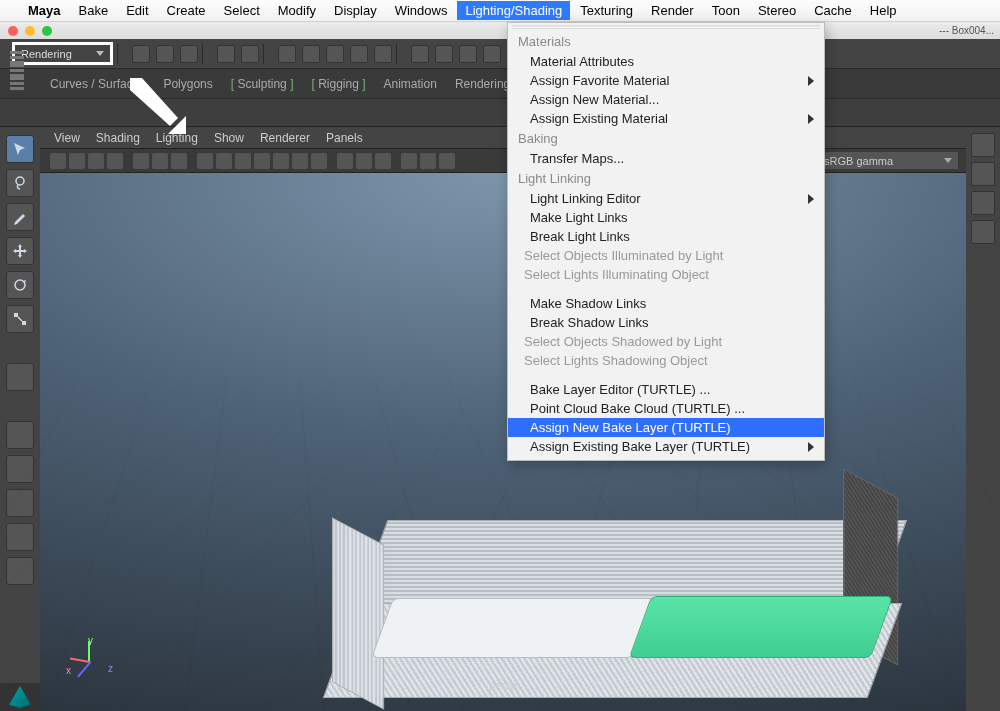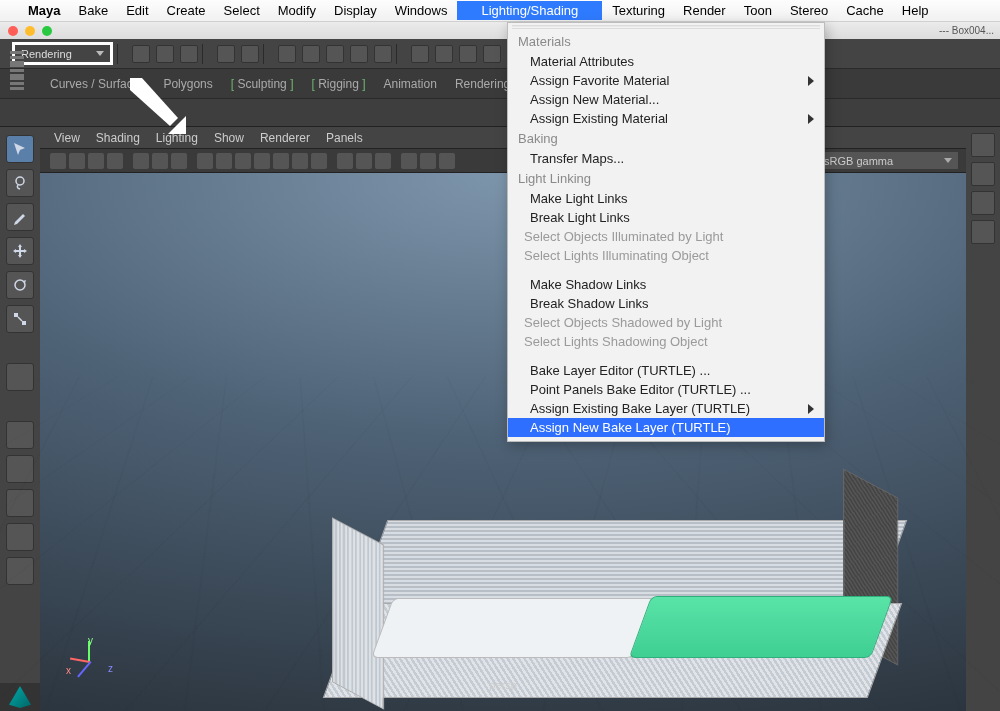--- a/index.html
+++ b/index.html
@@ -3,21 +3,21 @@
 <meta charset="utf-8">
 <style>
   * { margin: 0; padding: 0; box-sizing: border-box; font-family: -apple-system, "Helvetica Neue", Arial, sans-serif; }
   body { width: 1000px; height: 711px; overflow: hidden; background: #444; position: relative; }
 
   
   .mac-menubar { height: 22px; background: linear-gradient(#fdfdfd,#f1f1f1); display: flex; align-items: center; padding: 0 10px; font-size: 13px; gap: 18px; border-bottom: 1px solid #d0d0d0; position: relative; z-index: 20; }
   .mac-menubar .apple { font-size: 15px; }
   .mac-menubar .app-name { font-weight: 600; }
   .mac-menubar .m-item { cursor: default; white-space: nowrap; }
-  .mac-menubar .m-item.highlight { background: #2f7bff; color: #fff; padding: 2px 24px; margin: -2px -8px; border-radius: 0; }
+  .mac-menubar .m-item.highlight { background: #2f7bff; color: #fff; padding: 2px 8px; margin: -2px -8px; border-radius: 0; }
 
   
   .titlebar { height: 17px; background: linear-gradient(#ebebeb,#dcdcdc); display: flex; align-items: center; padding-left: 8px; gap: 7px; font-size: 10px; color: #555; }
   .tl { width: 10px; height: 10px; border-radius: 50%; }
   .tl.red { background: #ff5f57; } .tl.yel { background: #ffbd2e; } .tl.grn { background: #28c940; }
   .titlebar .title { margin-left: auto; margin-right: 6px; }
 
   
   .chrome { background: #444; color: #ccc; }
   .shelf-row { height: 30px; display: flex; align-items: center; border-bottom: 1px solid #2a2a2a; }
@@ -335,20 +335,24 @@
       <span class="arrow"></span>
     </div>
 
   <div class="dd-sec">Baking</div>
   <div class="dd-item">
       <span class="sub">Transfer Maps...</span>
     </div>
 
   <div class="dd-sec">Light Linking</div>
   <div class="dd-item">
+      <span class="sub">Light Linking Editor</span>
+      <span class="arrow"></span>
+    </div>
+  <div class="dd-item">
       <span class="sub">Make Light Links</span>
     </div>
   <div class="dd-item">
       <span class="sub">Break Light Links</span>
     </div>
   <div class="dd-item disabled">
       <span class="sub">Select Objects Illuminated by Light</span>
     </div>
   <div class="dd-item disabled">
       <span class="sub">Select Lights Illuminating Object</span>
@@ -366,22 +370,22 @@
     </div>
   <div class="dd-item disabled">
       <span class="sub">Select Lights Shadowing Object</span>
     </div>
 
   <div class="dd-gap"></div>
   <div class="dd-item">
       <span class="sub">Bake Layer Editor (TURTLE) ...</span>
     </div>
   <div class="dd-item">
-      <span class="sub">Point Panels Bake Editor (TURTLE) ...</span>
+      <span class="sub">Point Cloud Bake Cloud (TURTLE) ...</span>
+    </div>
+  <div class="dd-item hi">
+      <span class="sub">Assign New Bake Layer (TURTLE)</span>
     </div>
   <div class="dd-item">
       <span class="sub">Assign Existing Bake Layer (TURTLE)</span>
       <span class="arrow"></span>
     </div>
-  <div class="dd-item hi">
-      <span class="sub">Assign New Bake Layer (TURTLE)</span>
-    </div>
 </div>
 
 </body></html>

